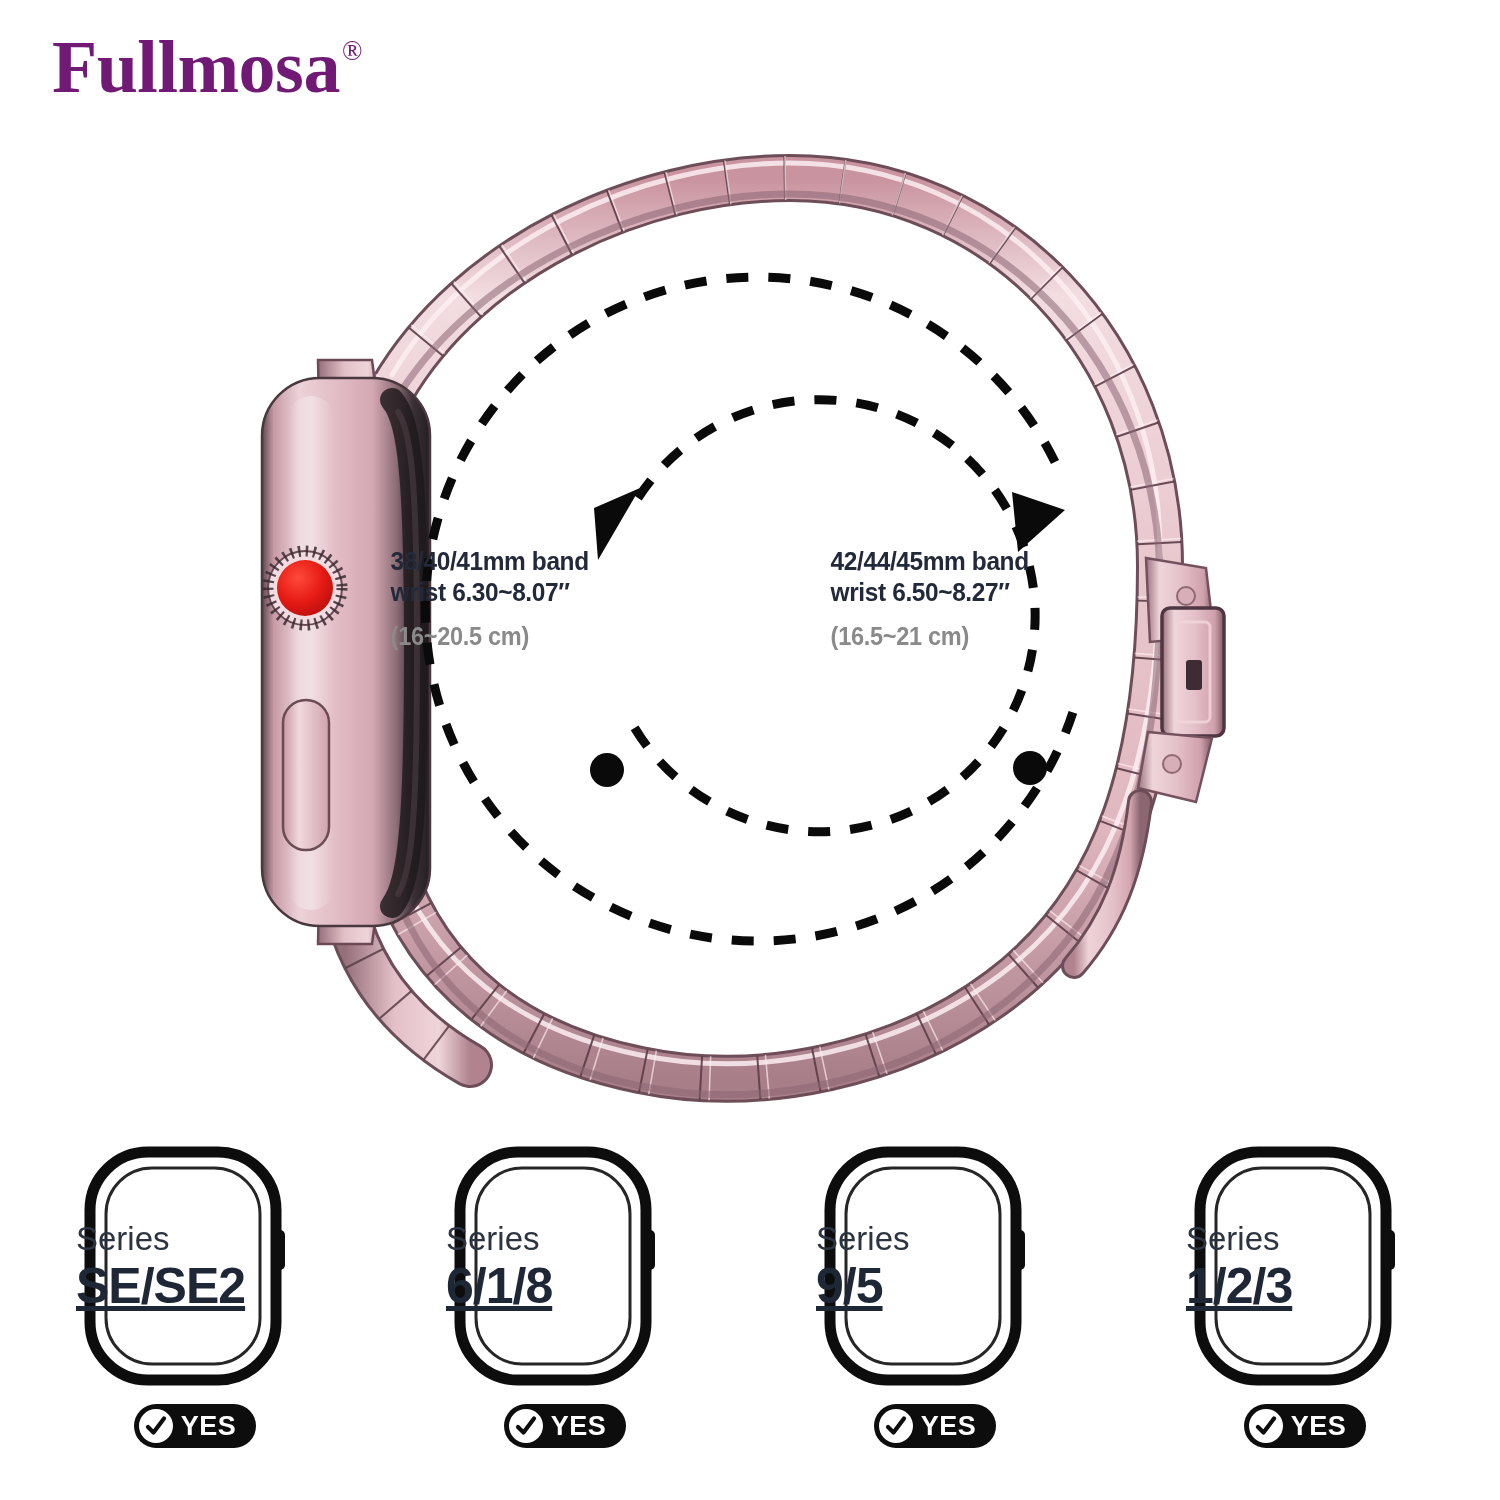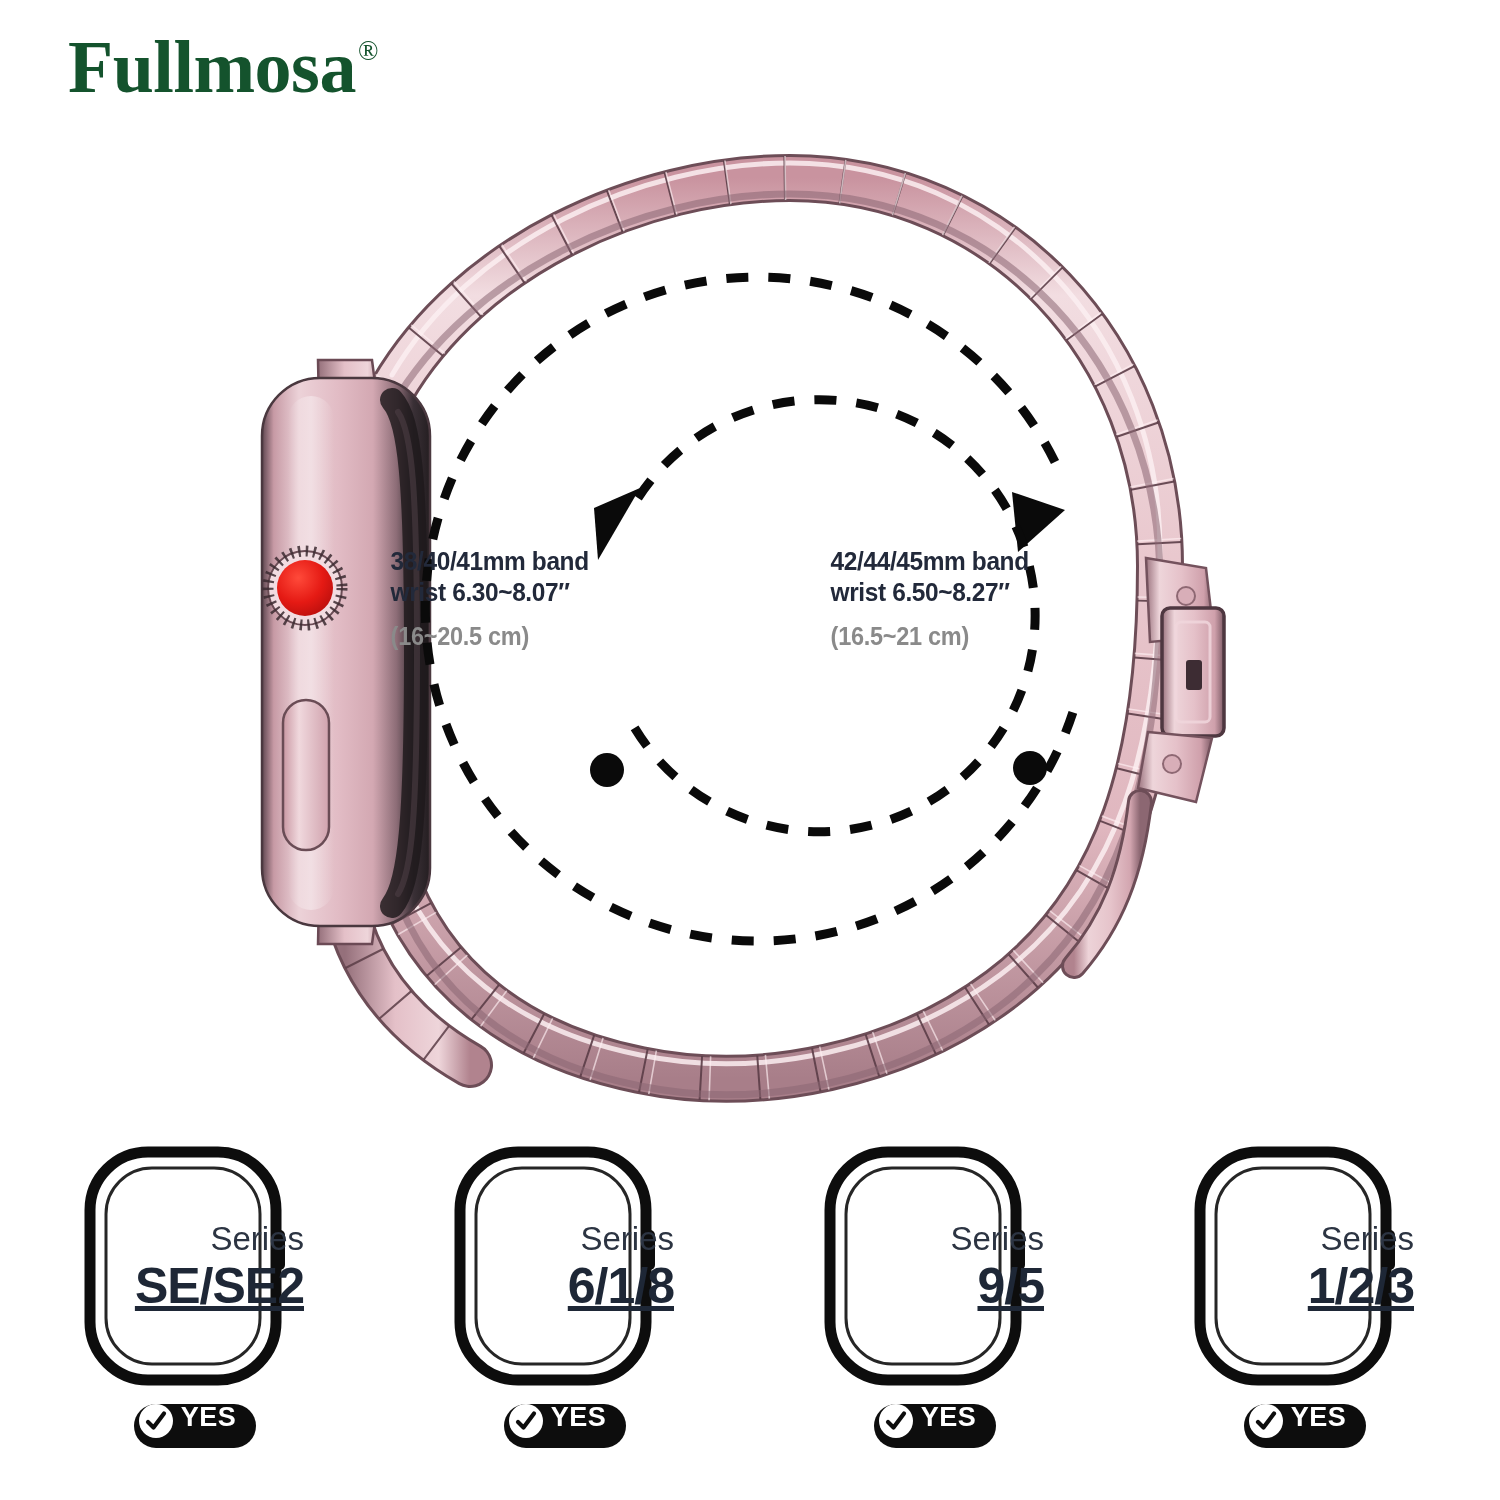--- a/index.html
+++ b/index.html
@@ -5,23 +5,23 @@
   html,body{margin:0;padding:0;}
   body{
     width:1500px;height:1500px;background:#ffffff;
     font-family:"Liberation Sans",sans-serif;
     -webkit-font-smoothing:antialiased;overflow:hidden;
   }
   #stage{position:relative;width:1500px;height:1500px;}
 
   
   .brand{
-    position:absolute;left:68px;top:30px;
+    position:absolute;left:52px;top:30px;
     font-family:"Liberation Serif",serif;
-    font-size:74px;font-weight:700;color:#14532d;
+    font-size:74px;font-weight:700;color:#701a75;
     letter-spacing:-0.5px;line-height:1;white-space:nowrap;
   }
   .brand .reg{
     font-size:27px;vertical-align:super;font-weight:400;
     position:relative;top:-6px;left:2px;
   }
 
   
   .hero{position:absolute;left:0;top:60px;width:1500px;height:1080px;}
   .hero svg{display:block;width:100%;height:100%;}
@@ -50,34 +50,34 @@
     position:absolute;left:0;top:1142px;width:1500px;height:348px;
     display:flex;justify-content:center;align-items:flex-start;gap:112px;
   }
   .compat-item{
     width:258px;display:flex;flex-direction:column;align-items:center;
   }
   .watch-icon{position:relative;width:238px;height:248px;}
   .watch-icon svg{display:block;width:100%;height:100%;}
   .watch-face-text{
     position:absolute;left:0;right:0;top:0;bottom:0;
-    display:flex;flex-direction:column;align-items:flex-end;justify-content:center;
+    display:flex;flex-direction:column;align-items:flex-start;justify-content:center;
     pointer-events:none;padding-right:10px;box-sizing:border-box;
   }
   .series-word{
     font-size:33px;color:#2c3442;font-weight:400;line-height:1;
     letter-spacing:0px;margin-bottom:6px;
   }
   .series-num{
     font-size:50px;color:#1e2736;font-weight:700;line-height:1;
     letter-spacing:-1px;white-space:nowrap;text-decoration:underline;
   }
   .yes-badge{
     margin-top:14px;height:44px;border-radius:22px;background:#0d0d0d;
-    display:flex;padding:0 20px 0 5px;gap:8px;
+    display:flex;align-items:center;padding:0 20px 0 5px;gap:8px;
   }
   .yes-check{
     width:34px;height:34px;border-radius:50%;background:#ffffff;
     display:flex;align-items:center;justify-content:center;flex:0 0 auto;
   }
   .yes-check svg{display:block;}
   .yes-text{
     color:#ffffff;font-size:27px;font-weight:700;line-height:1;
     letter-spacing:0.5px;
   }

